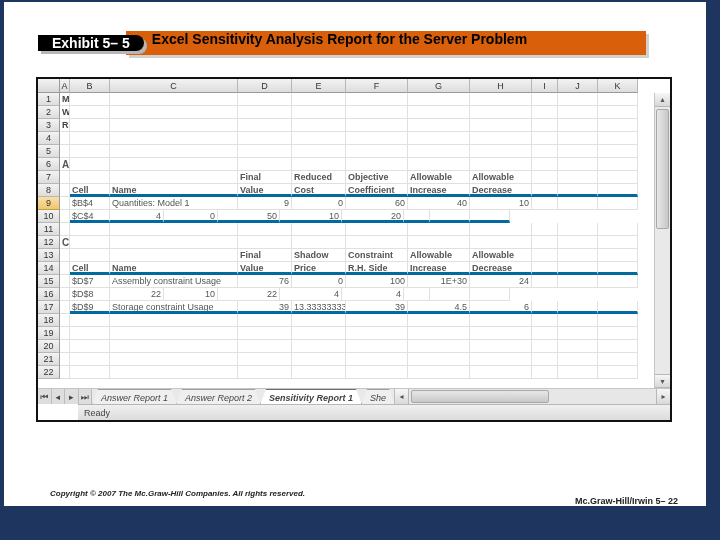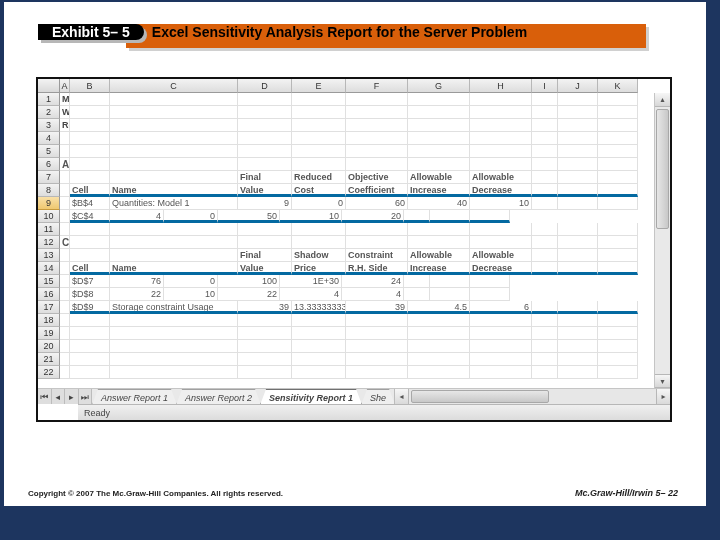--- a/index.html
+++ b/index.html
@@ -15,21 +15,21 @@
     position: absolute;
     top: 2px; left: 4px; right: 14px; bottom: 34px;
     background: #ffffff;
   }
 
   .title-bar {
     position: absolute;
     top: 22px; left: 34px;
     height: 38px;
     display: flex;
-    align-items: flex-start;
+    align-items: center;
   }
   .exhibit-pill {
     background: #000000;
     color: #ffffff;
     font-weight: bold;
     font-size: 14px;
     padding: 0 14px;
     display: flex;
     align-items: center;
     border-radius: 0 20px 20px 0;
@@ -228,30 +228,30 @@
     border-top: 1px solid #b7b7b7;
     font-size: 9px;
     color: #444;
     line-height: 16px;
     padding-left: 6px;
     margin-left: 40px;
   }
 
   .footer-left {
     position: absolute;
-    left: 24px; bottom: 8px;
+    left: 46px; bottom: 8px;
     font-size: 8px;
+    font-style: italic;
     font-weight: bold;
     color: #222;
   }
   .footer-right {
     position: absolute;
-    right: 28px; bottom: 8px;
+    right: 28px; bottom: 0;
     font-size: 9px;
-    font-style: italic;
     font-weight: bold;
     color: #222;
   }
 </style>
 </head>
 <body>
 
 <div class="slide">
 
   <div class="title-bar">
@@ -477,20 +477,21 @@
             <div class="cell wF bold center">R.H. Side</div>
             <div class="cell wG bold center">Increase</div>
             <div class="cell wH bold center">Decrease</div>
             <div class="cell wI"></div>
             <div class="cell wJ"></div>
             <div class="cell wK"></div>
           </div>
           <div class="row ">
             <div class="cell wA"></div>
             <div class="cell wB center">$D$7</div>
+            <div class="cell wC">Assembly constraint Usage</div>
             <div class="cell wD right">76</div>
             <div class="cell wE right">0</div>
             <div class="cell wF right">100</div>
             <div class="cell wG right">1E+30</div>
             <div class="cell wH right">24</div>
             <div class="cell wI"></div>
             <div class="cell wJ"></div>
             <div class="cell wK"></div>
           </div>
           <div class="row ">

